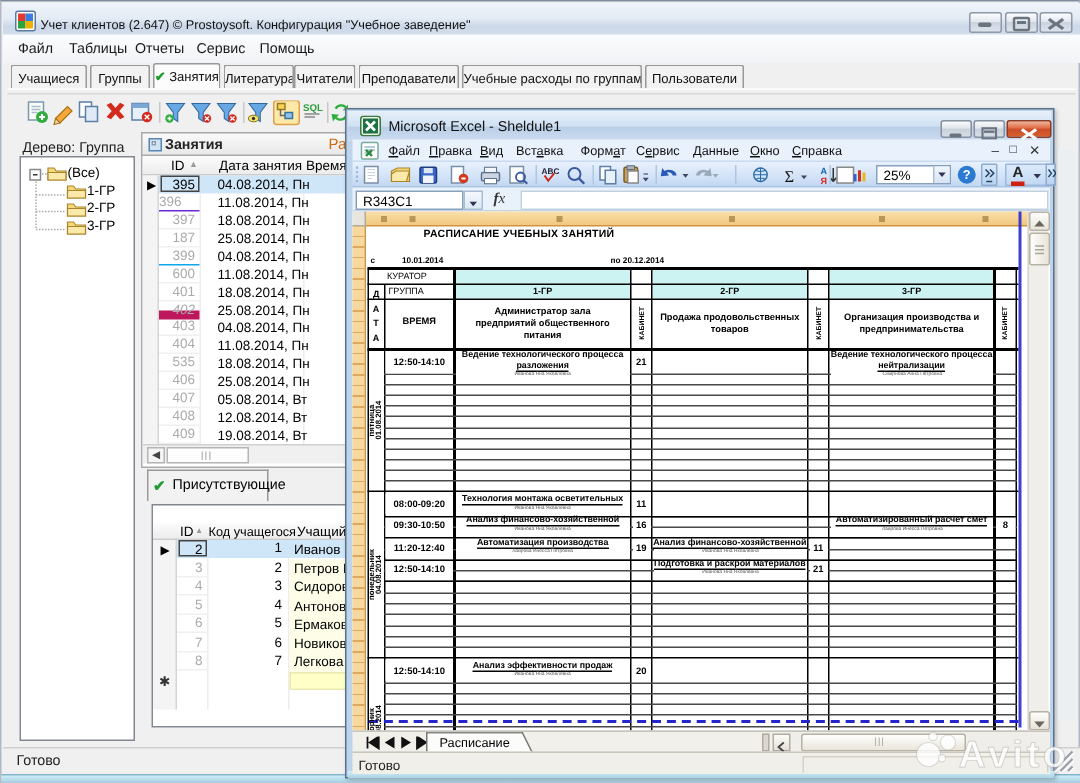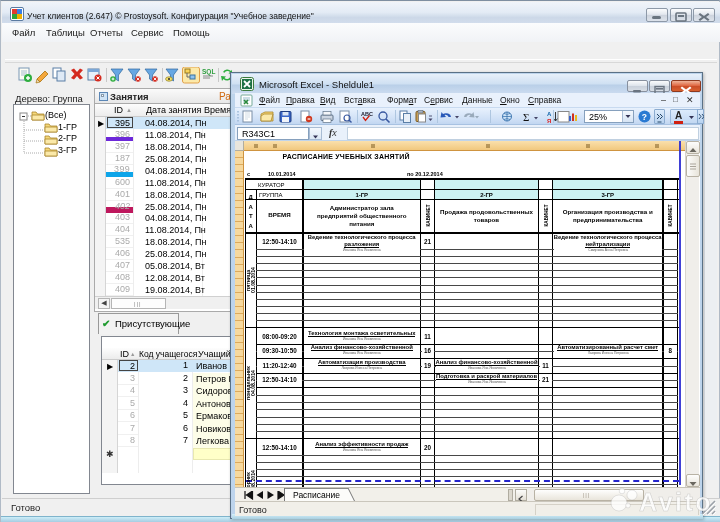--- a/index.html
+++ b/index.html
@@ -74,20 +74,30 @@
     <div class="winbtn" style="left:691px;"><svg width="20" height="12">
           <path d="M6 2 L10 5 L14 2 L15.5 3.5 L12 6 L15.5 8.5 L14 10 L10 7 L6 10 L4.5 8.5 L8 6 L4.5 3.5 Z" fill="#69747f"></path>
         </svg></div>
   </div>
   <div id="menubar">
     <span style="left:10px">Файл</span>
     <span style="left:44px">Таблицы</span>
     <span style="left:88px">Отчеты</span>
     <span style="left:129px">Сервис</span>
     <span style="left:171px">Помощь</span>
+  </div>
+  <div id="tabrow">
+    <div class="tab" style="left:2px;width:51px;">Учащиеся</div>
+    <div class="tab" style="left:55px;width:40px;">Группы</div>
+    <div class="tab active" style="left:97px;width:45px;"><span style="color:#1f9b30;font-weight:bold;">✔</span>&nbsp;Занятия</div>
+    <div class="tab" style="left:144px;width:47px;">Литература</div>
+    <div class="tab" style="left:191px;width:41px;">Читатели</div>
+    <div class="tab" style="left:234px;width:67px;">Преподаватели</div>
+    <div class="tab" style="left:303px;width:120px;">Учебные расходы по группам</div>
+    <div class="tab" style="left:425px;width:66px;">Пользователи</div>
   </div>
   <div id="toolpanel">
     <div id="toolbar1"></div>
     <svg class="abs" style="left:12px;top:7px;" width="215" height="18">
 
       <rect x="2" y="1" width="10" height="12" fill="#fdfdf4" stroke="#7a97b5"></rect>
       <path d="M4 4h6M4 6h6M4 8h4" stroke="#a9bdd1" stroke-width="1"></path>
       <circle cx="11" cy="11" r="4" fill="#2fae3f"></circle>
         <path d="M9 11h4M11 9v4" stroke="#fff" stroke-width="1.4"></path>
 
@@ -179,27 +189,27 @@
       <span class="abs" style="left:109px;top:1px;font-size:9px;">Время н</span>
     </div>
     <div class="abs" style="left:0;top:13px;width:11px;height:179px;background:#f4f4f4;border-right:1px solid #d5d5d5;"></div>
     <div class="abs" style="left:38px;top:13px;width:1px;height:179px;background:#ededed;"></div>
       <div class="abs" style="left:107px;top:13px;width:1px;height:179px;background:#ededed;"></div>
       <div id="zrows" class="abs" style="left:0;top:13px;width:100%;">
       <div class="abs" style="left:11px;top:0.0px;width:210px;height:12px;background:#cfe6f8;"></div>
       <span class="abs" style="left:3px;top:2.0px;font-size:8px;color:#000;">▶</span>
       <div class="abs" style="left:12px;top:0.0px;width:26px;height:11px;border:1px solid #444;background:#cfe6f8;font-size:9px;text-align:right;padding-right:2px;">395</div>
       <span class="abs" style="left:50px;top:1.0px;font-size:9px;color:#000;">04.08.2014, Пн</span>
-      <div class="abs" style="left:11px;top:11.9px;width:27px;height:12px;font-size:9px;text-align:right;padding-right:3px;color:#aaa;border-bottom:4px solid #6d28d9;">396</div>
+      <div class="abs" style="left:11px;top:11.9px;width:27px;height:12px;font-size:9px;padding-right:3px;color:#aaa;border-bottom:1px solid #6d28d9;">396</div>
       <span class="abs" style="left:50px;top:12.9px;font-size:9px;color:#000;">11.08.2014, Пн</span>
       <div class="abs" style="left:11px;top:23.9px;width:27px;height:12px;font-size:9px;text-align:right;padding-right:3px;color:#aaa;border-bottom:1px solid #f0f0f0;">397</div>
       <span class="abs" style="left:50px;top:24.9px;font-size:9px;color:#000;">18.08.2014, Пн</span>
       <div class="abs" style="left:11px;top:35.8px;width:27px;height:12px;font-size:9px;text-align:right;padding-right:3px;color:#aaa;border-bottom:1px solid #f0f0f0;">187</div>
       <span class="abs" style="left:50px;top:36.8px;font-size:9px;color:#000;">25.08.2014, Пн</span>
-      <div class="abs" style="left:11px;top:47.7px;width:27px;height:12px;font-size:9px;text-align:right;padding-right:3px;color:#aaa;border-bottom:5px solid #0ea5e9;font-family:Liberation Mono, monospace;">399</div>
+      <div class="abs" style="left:11px;top:47.7px;width:27px;height:12px;font-size:9px;text-align:right;padding-right:3px;color:#aaa;border-bottom:1px solid #0ea5e9;">399</div>
       <span class="abs" style="left:50px;top:48.7px;font-size:9px;color:#000;">04.08.2014, Пн</span>
       <div class="abs" style="left:11px;top:59.6px;width:27px;height:12px;font-size:9px;text-align:right;padding-right:3px;color:#aaa;border-bottom:1px solid #f0f0f0;">600</div>
       <span class="abs" style="left:50px;top:60.6px;font-size:9px;color:#000;">11.08.2014, Пн</span>
       <div class="abs" style="left:11px;top:71.6px;width:27px;height:12px;font-size:9px;text-align:right;padding-right:3px;color:#aaa;border-bottom:1px solid #f0f0f0;">401</div>
       <span class="abs" style="left:50px;top:72.6px;font-size:9px;color:#000;">18.08.2014, Пн</span>
       <div class="abs" style="left:11px;top:83.5px;width:27px;height:12px;font-size:9px;text-align:right;padding-right:3px;color:#aaa;border-bottom:6px solid #be185d;font-style:italic;">402</div>
       <span class="abs" style="left:50px;top:84.5px;font-size:9px;color:#000;">25.08.2014, Пн</span>
       <div class="abs" style="left:11px;top:95.4px;width:27px;height:12px;font-size:9px;text-align:right;padding-right:3px;color:#aaa;border-bottom:1px solid #f0f0f0;">403</div>
       <span class="abs" style="left:50px;top:96.4px;font-size:9px;color:#000;">04.08.2014, Пн</span>
       <div class="abs" style="left:11px;top:107.4px;width:27px;height:12px;font-size:9px;text-align:right;padding-right:3px;color:#aaa;border-bottom:1px solid #f0f0f0;">404</div>

